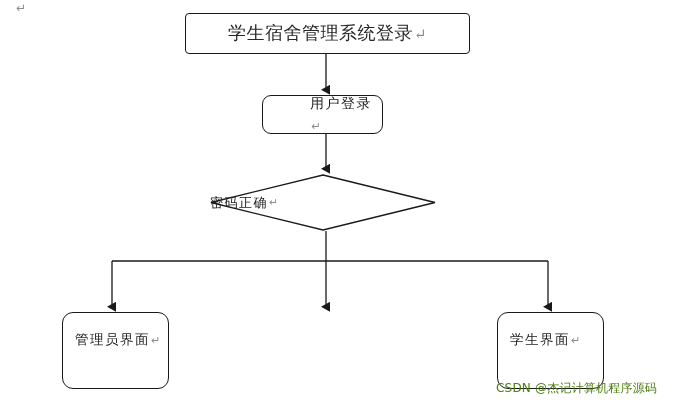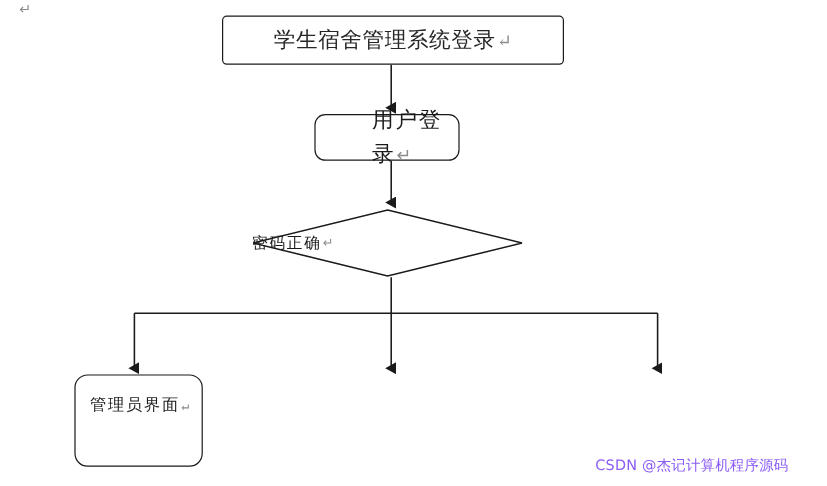--- a/index.html
+++ b/index.html
@@ -48,21 +48,21 @@
   }
   
   #node-login {
     left: 262px;
     top: 95px;
     width: 121px;
     height: 39px;
   }
   #node-login .label {
     font-family: "DejaVu Sans", sans-serif;
-    font-size: 18px;
+    font-size: 14px;
     letter-spacing: 1.5px;
     margin-left: 47px;
   }
   
   #node-decision {
     position: absolute;
     left: 210px;
     top: 174px;
     width: 226px;
     height: 57px;
@@ -89,21 +89,21 @@
   
   .result {
     top: 312px;
     width: 107px;
     height: 77px;
     border-radius: 11px;
     align-items: flex-start;
     justify-content: flex-start;
   }
   .result .label {
-    font-family: Liberation Mono, monospace;
+    font-family: Liberation Serif, serif;
     font-size: 13.5px;
     letter-spacing: 1.5px;
     padding: 14px 0 0 12px;
     line-height: 1.95;
     text-align: left;
   }
   #node-admin { left: 62px; }
   #node-dorm  { left: 272px; }
   #node-student { left: 497px; }
 
@@ -130,21 +130,21 @@
     font-size: 0.82em;
     vertical-align: baseline;
     padding-left: 1px;
   }
   #watermark {
     position: absolute;
     left: 496px;
     top: 380px;
     font-family: "DejaVu Sans", sans-serif;
     font-size: 12px;
-    color: #8b5cf6;
+    color: #4d7c0f;
     letter-spacing: 0.2px;
     white-space: nowrap;
   }
 </style>
 </head>
 <body>
 
 <div id="canvas">
 
   <span id="doc-return-mark">↵</span>
@@ -187,16 +187,19 @@
         <span>密码正确</span>
         <span class="ret">↵</span>
       </span>
   </div>
 
   <div class="node result" id="node-admin">
     <span class="label"><span>管理员界面</span><span class="ret">↵</span></span>
   </div>
 
 
+  <div class="node result" id="node-student">
+    <span class="label"><span>学生界面</span><span class="ret">↵</span></span>
+  </div>
 
   <div id="watermark">CSDN @杰记计算机程序源码</div>
 
 </div>
 
 </body></html>

